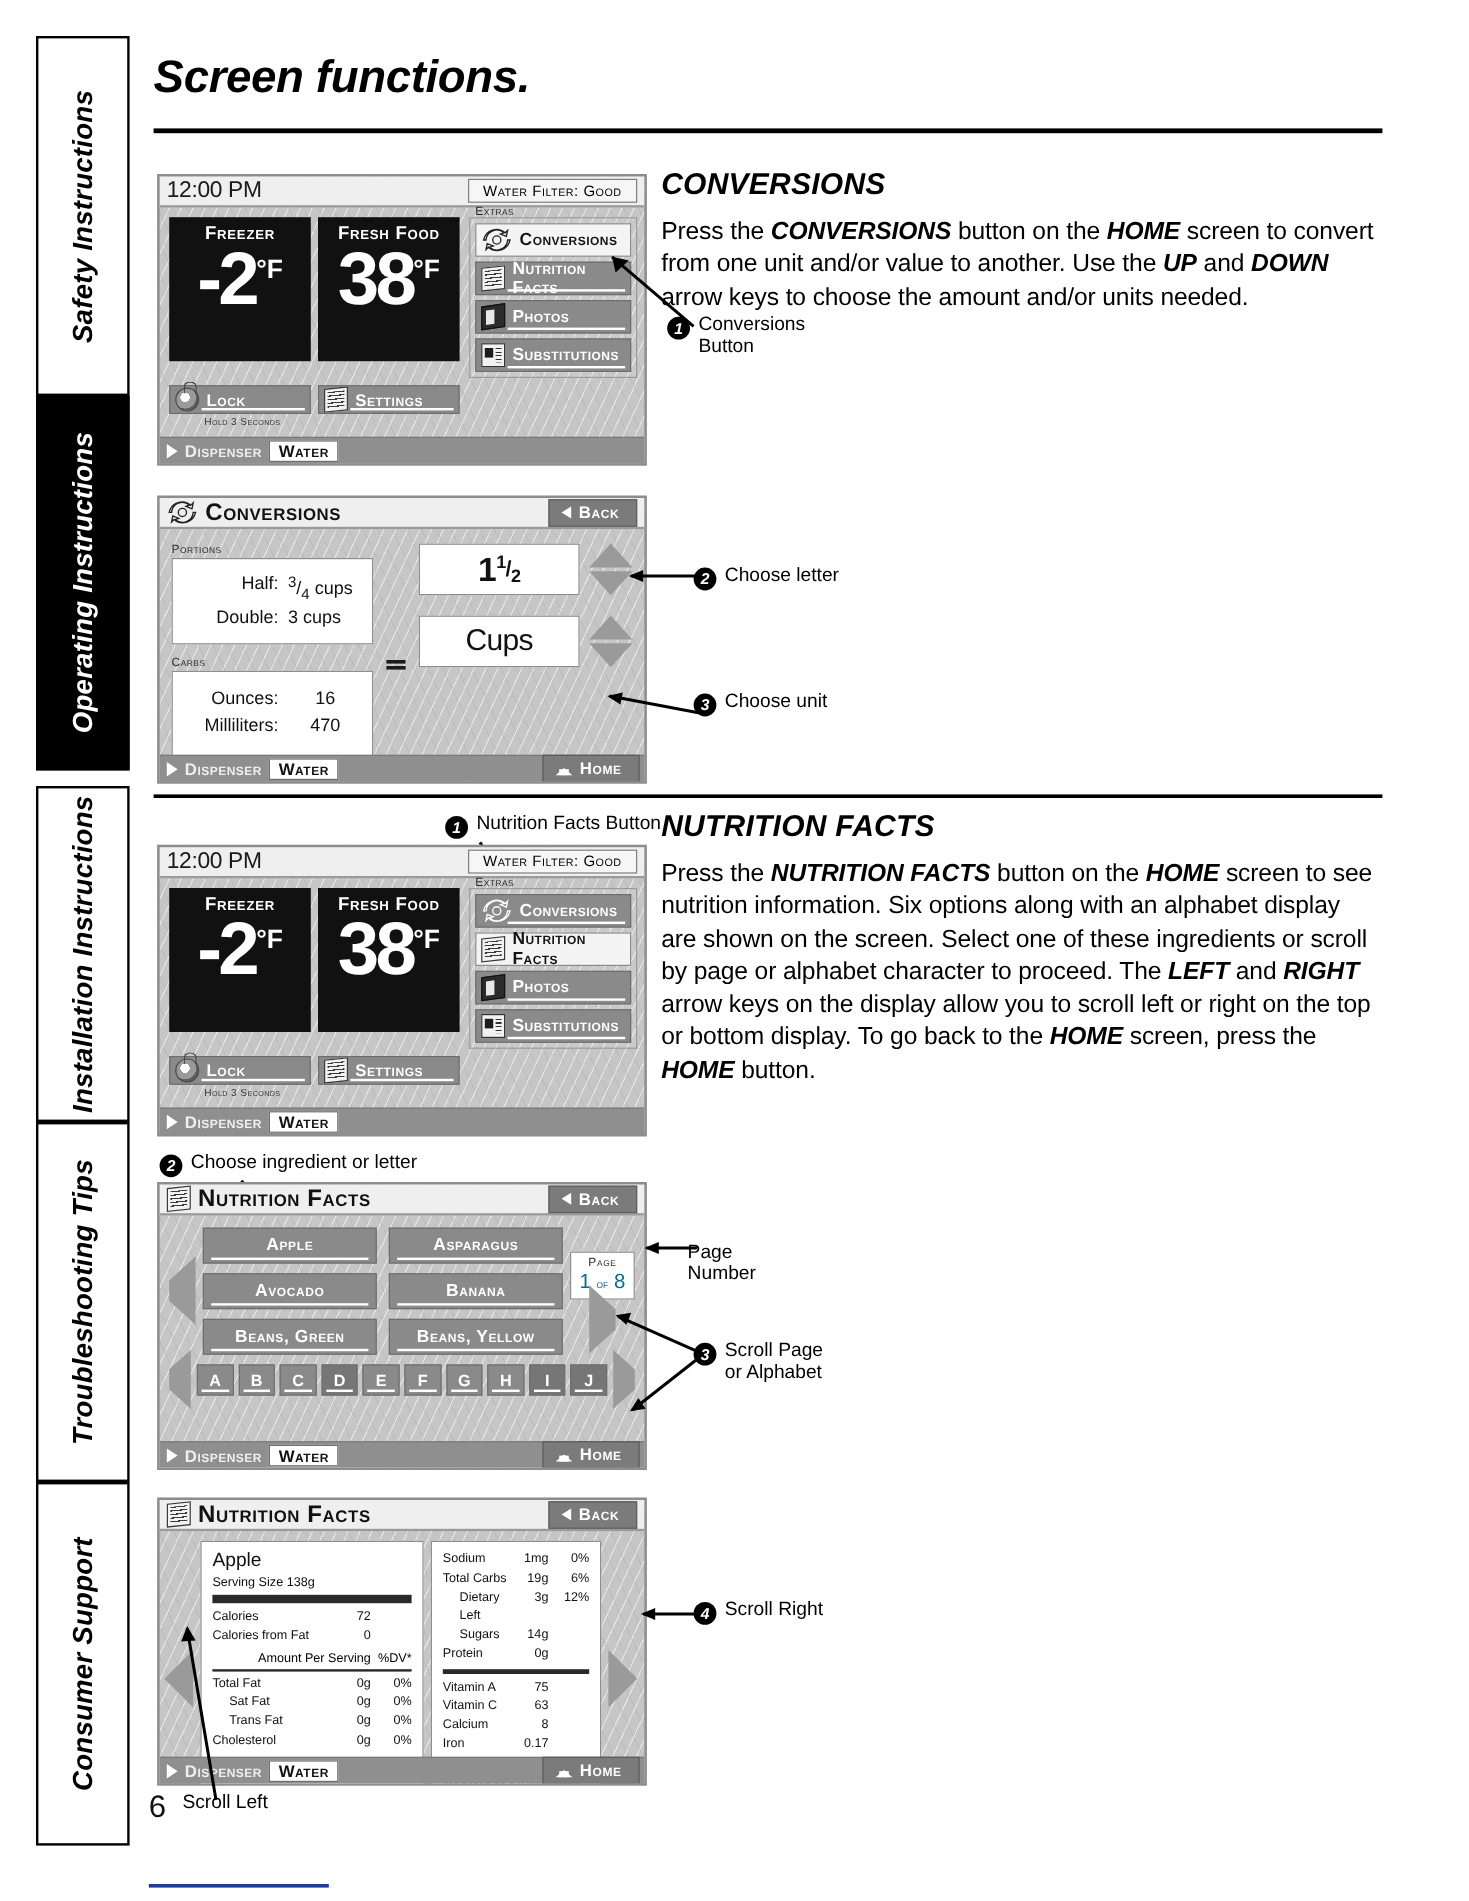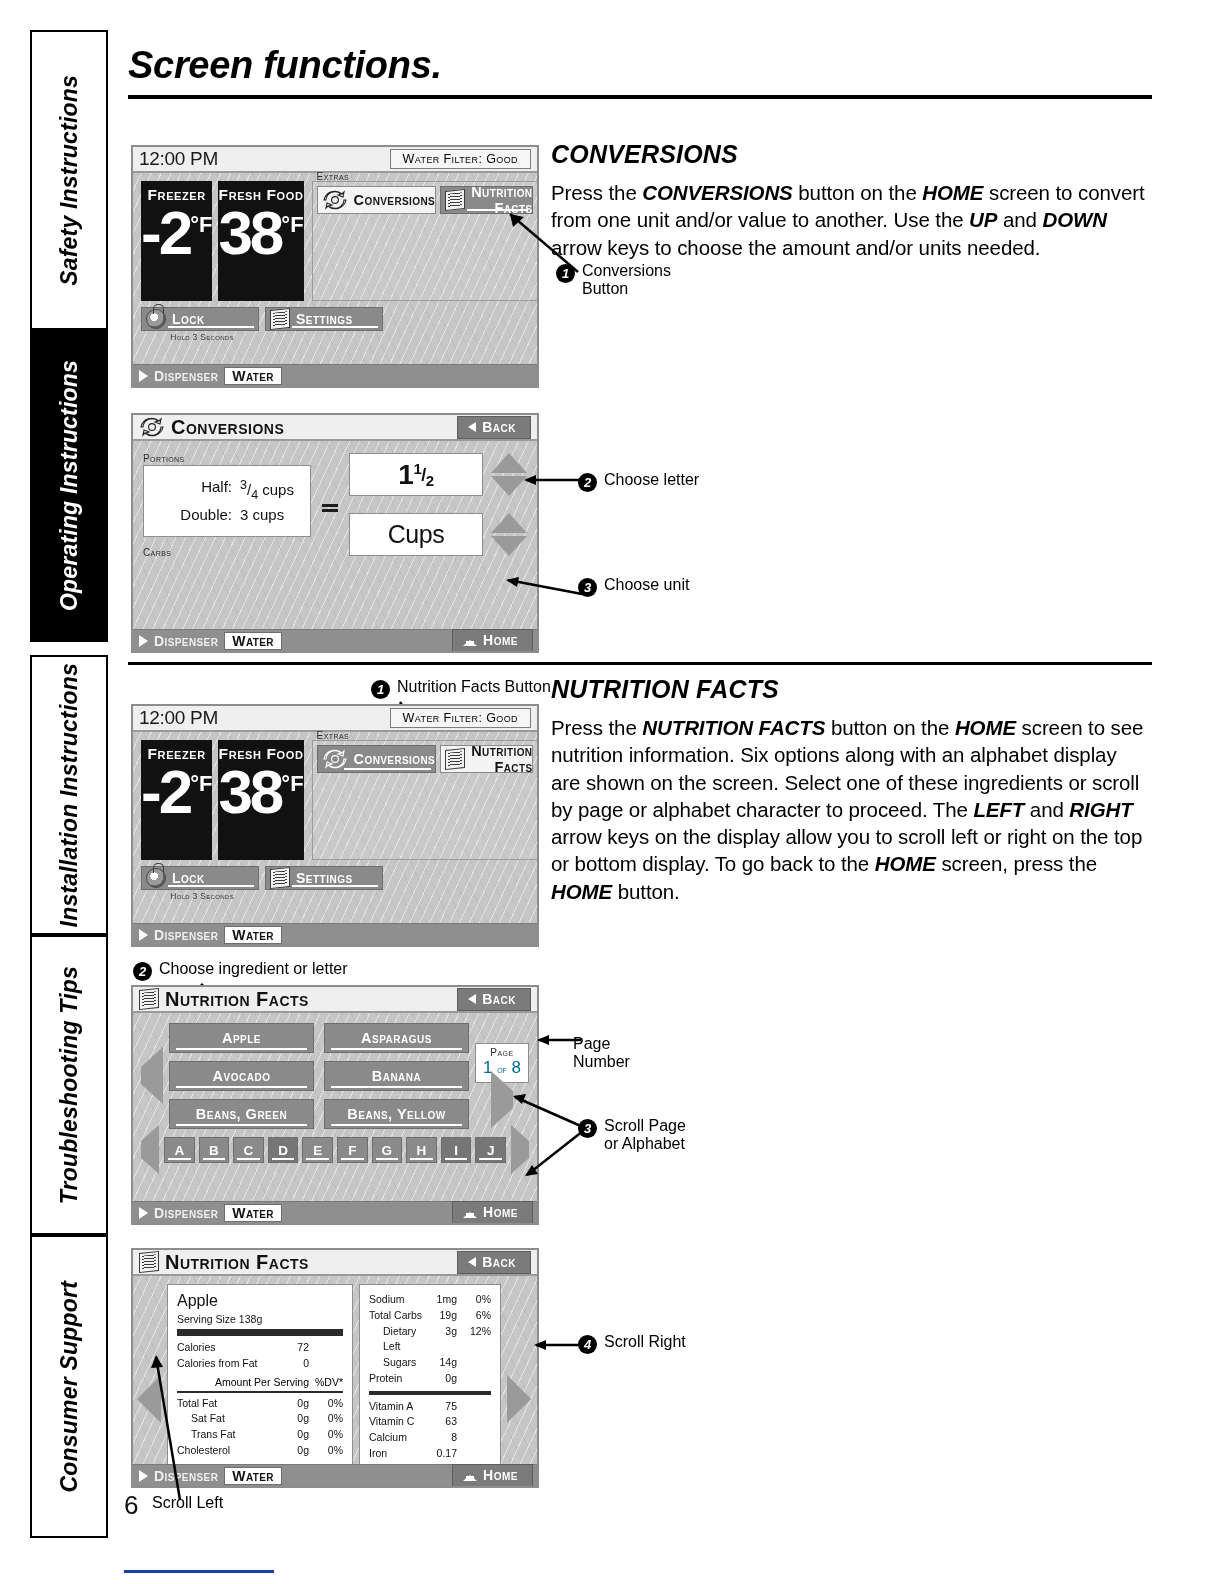--- a/index.html
+++ b/index.html
@@ -32,21 +32,21 @@
   }
   .tab.active { background: #000; }
   .tab.active .tab-label { color: #fff; }
 
   
   .content { position: absolute; left: 128px; top: 44px; width: 1045px; }
 
   .page-title {
     font-style: italic; font-weight: bold; font-size: 38px;
     letter-spacing: -0.3px;
-    padding-bottom: 8px;
+    padding-bottom: 20px;
   }
   .title-rule { border-bottom: 4px solid #000; width: 1024px; margin-bottom: 18px; }
 
   
   .prose-h {
     font-style: italic; font-weight: bold; font-size: 25px;
     letter-spacing: 0.2px; margin-bottom: 10px;
   }
   .prose-p {
     font-size: 20.5px; line-height: 1.33; letter-spacing: -0.1px;
@@ -109,24 +109,23 @@
     display: flex; flex-direction: column; align-items: center;
     padding-top: 5px;
   }
   .temp-card .lbl { font-size: 15.5px; font-variant: small-caps; font-weight: bold; letter-spacing: .6px; }
   .temp-card .val { font-size: 62px; font-weight: bold; line-height: .95; letter-spacing: -3px; }
   .temp-card .val sup { font-size: 22px; vertical-align: super; letter-spacing: 0; }
 
   .extras-box {
     flex: 1; border: 1.5px solid #9b9b9b;
     margin-left: 2px; padding: 4px;
-    display: flex; flex-direction: row; gap: 4px;
+    display: flex; flex-direction: column; gap: 4px;
     position: relative;
     background: rgba(255,255,255,0.08);
-    text-align: right;
   }
   .extras-cap {
     position: absolute; top: -11px; left: 4px;
     font-size: 10px; font-variant: small-caps; letter-spacing: .4px; color: #2a2a2a;
   }
   .xbtn {
     height: 28px; background: #8a8a8a; border: 1px solid #6e6e6e;
     color: #fff; font-size: 14.5px; font-variant: small-caps; font-weight: bold;
     letter-spacing: .4px;
     display: flex; align-items: center; gap: 6px; padding-left: 4px;
@@ -425,20 +424,30 @@
         <div class="row">
             <span class="k">Half:</span>
             <span class="v"><sup>3</sup>/<sub>4</sub> cups</span>
           </div>
         <div class="row">
             <span class="k">Double:</span>
             <span class="v">3 cups</span>
           </div>
       </div>
       <div class="cap-sm">Carbs</div>
+      <div class="conv-panel" style="padding:12px 8px 24px;">
+        <div class="row">
+            <span class="k">Ounces:</span>
+            <span class="v" style="text-align:center;">16</span>
+          </div>
+        <div class="row">
+            <span class="k">Milliliters:</span>
+            <span class="v" style="text-align:center;">470</span>
+          </div>
+      </div>
     </div>
     <div class="eq-mark">
         <span></span>
       </div>
     <div class="conv-right">
       <div class="conv-val-row">
         <div class="conv-val">
             <span>1</span>
             <span class="frac"><sup>1</sup>/<sub>2</sub></span>
           </div>

